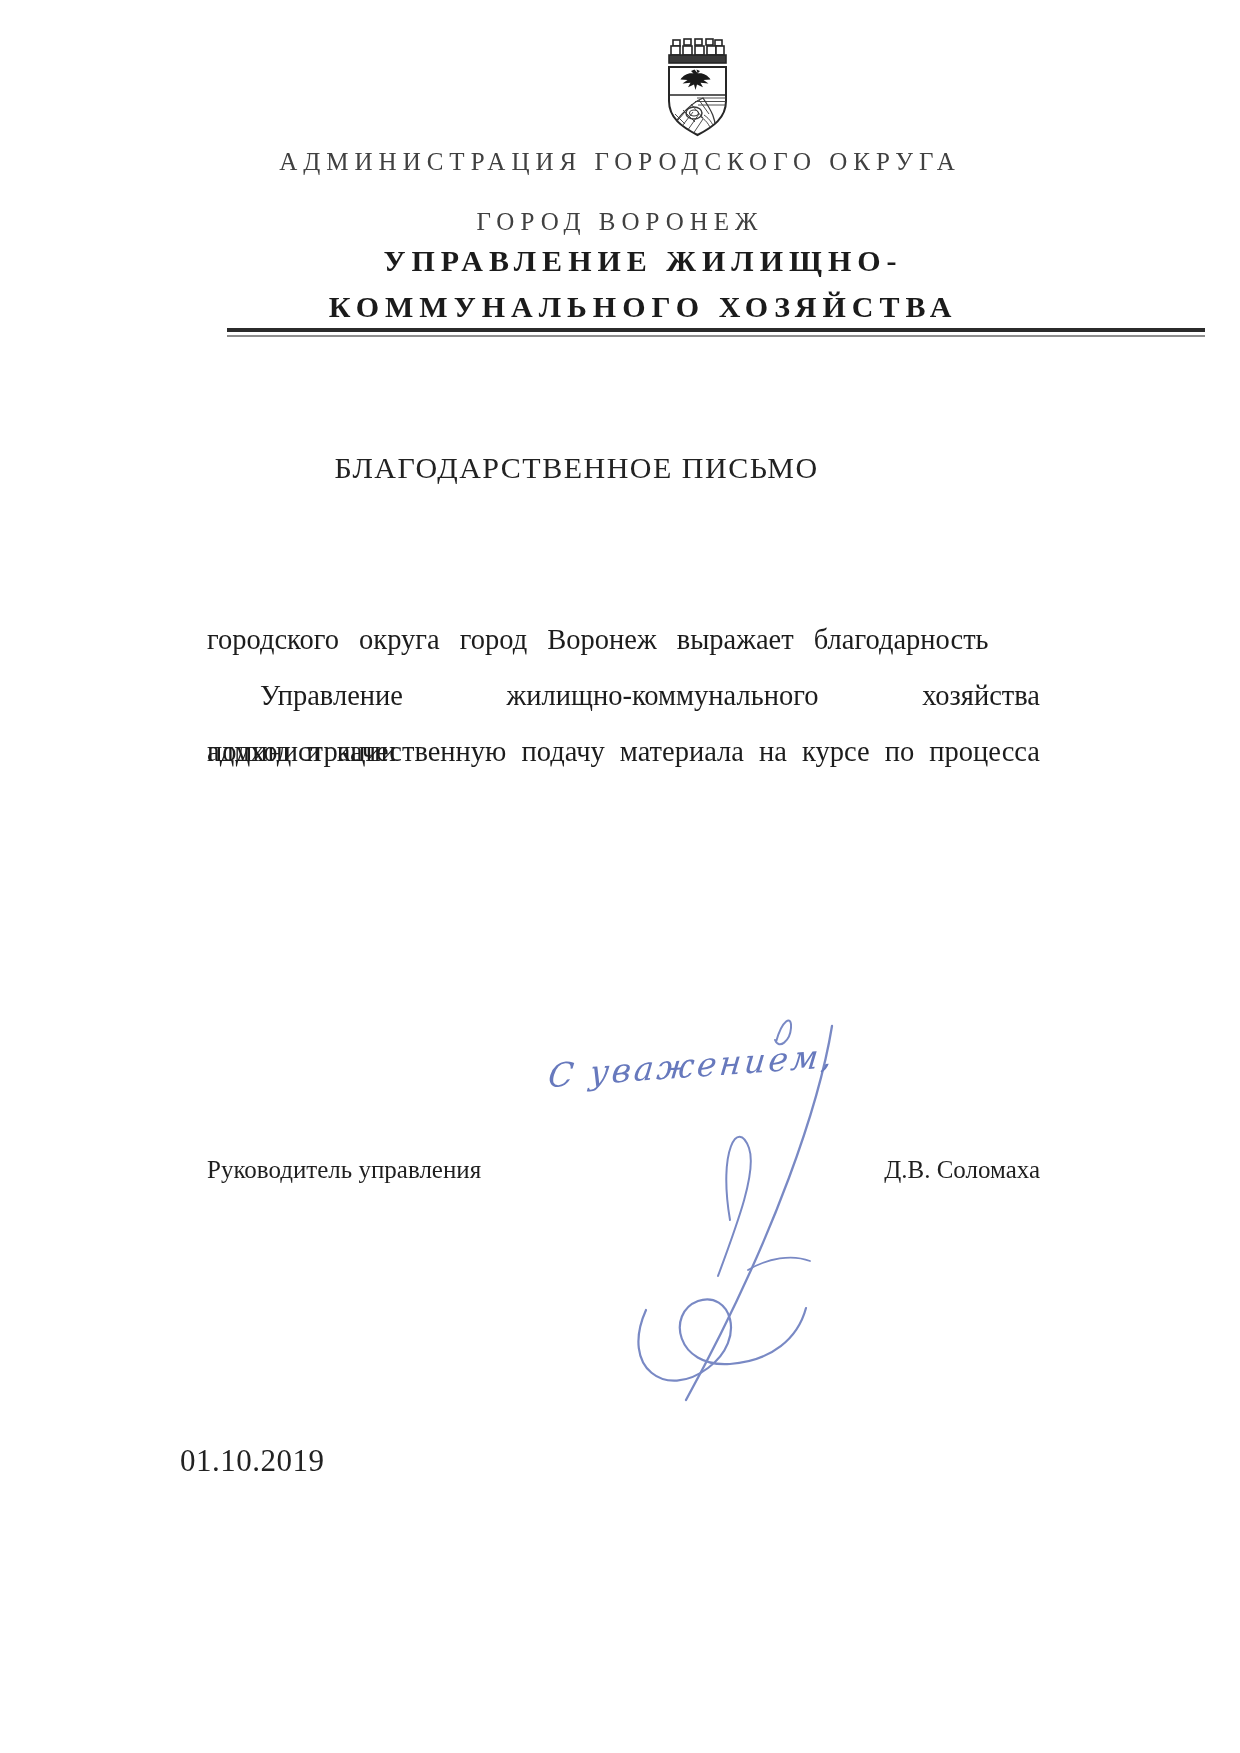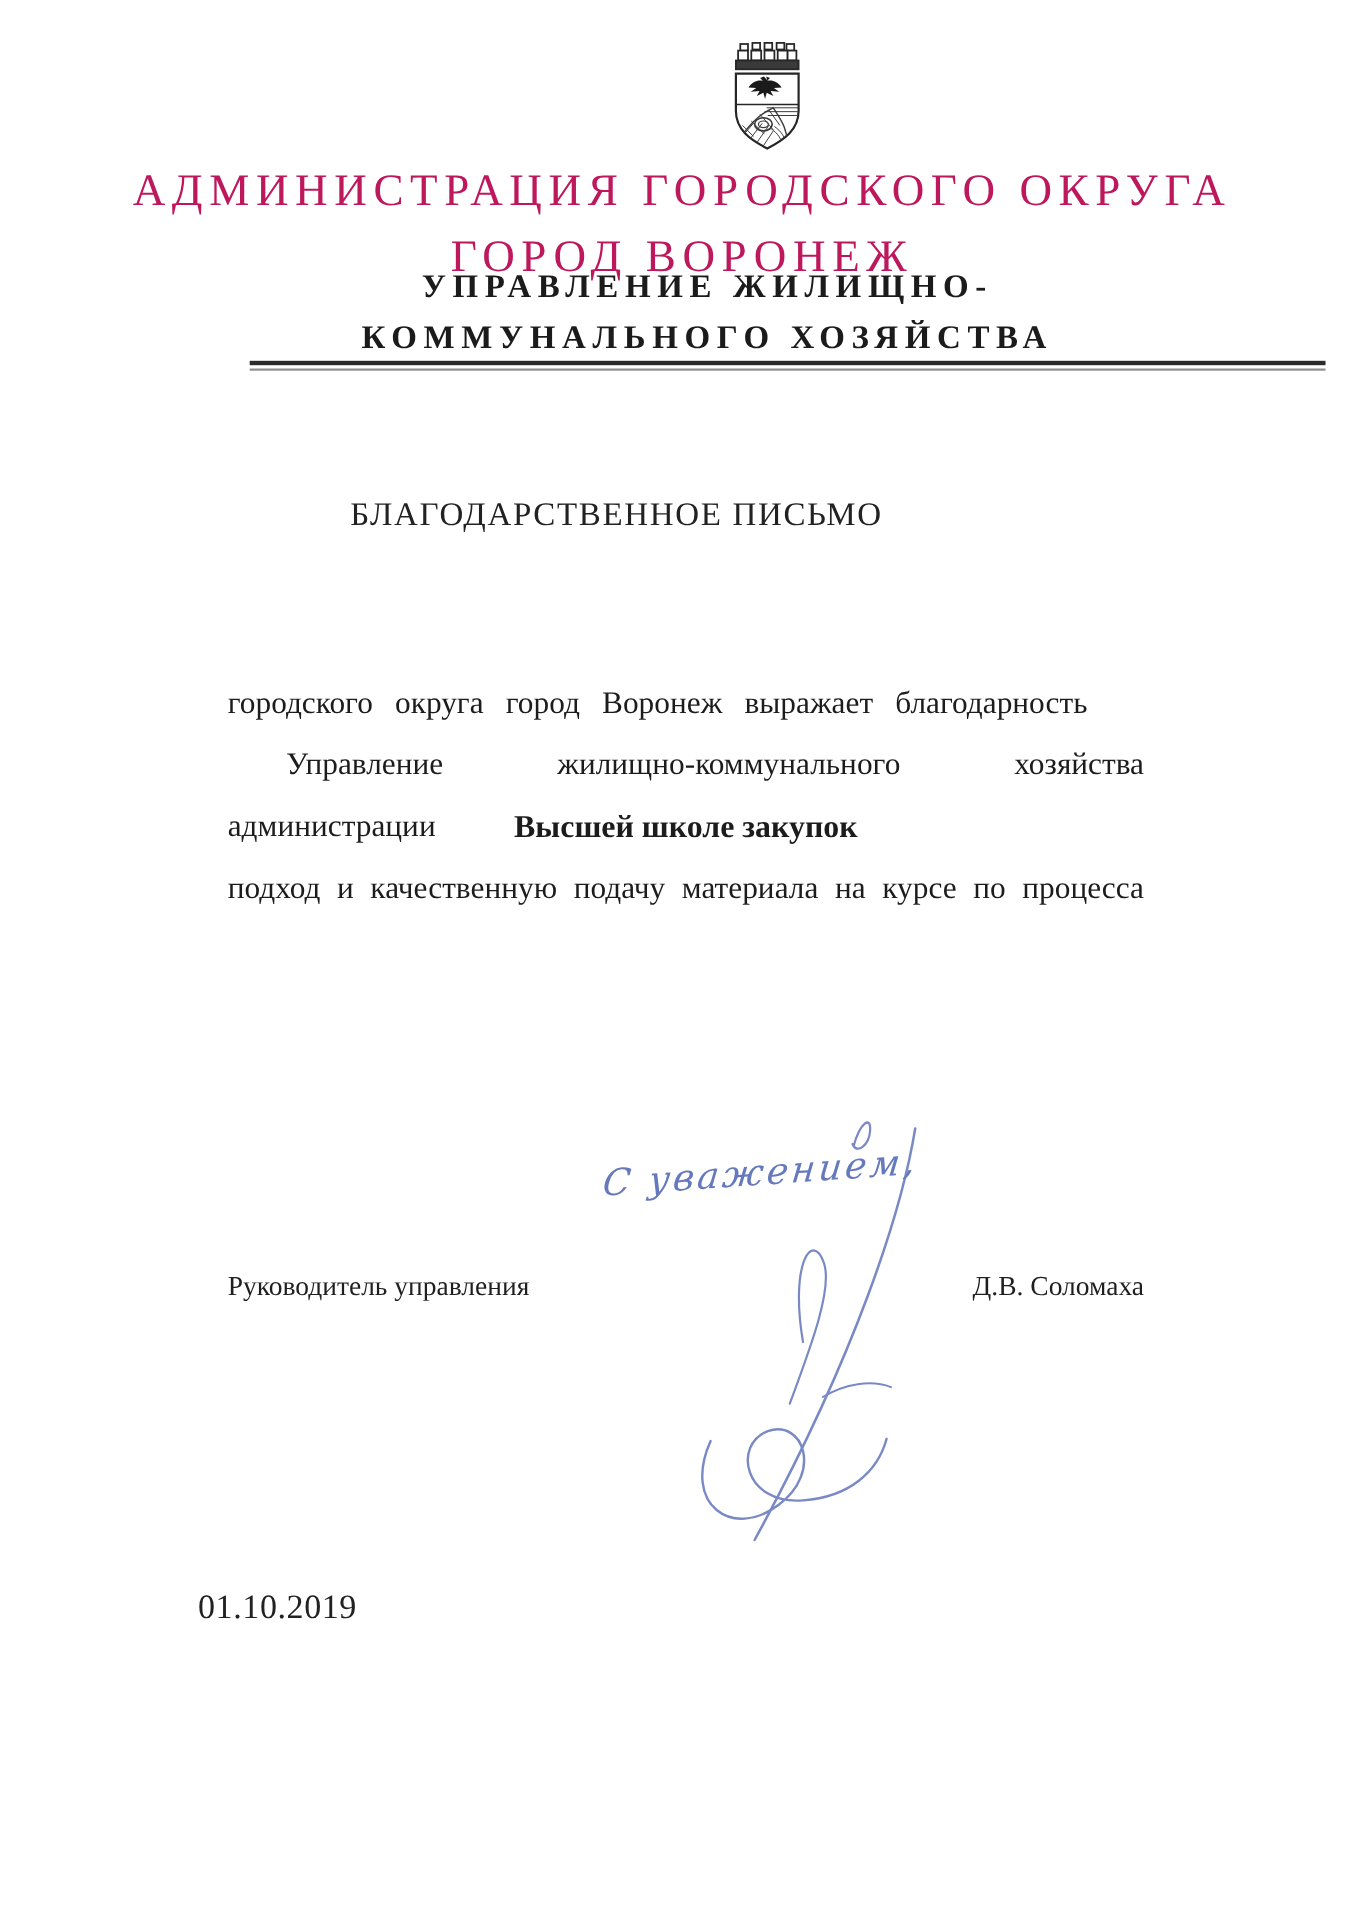--- a/index.html
+++ b/index.html
@@ -26,23 +26,23 @@
   }
   .hdr {
     position: absolute;
     left: 0;
     width: 1240px;
     text-align: center;
     white-space: nowrap;
   }
   .hdr-org {
     top: 148px;
-    font-size: 41px;
+    font-size: 25px;
     letter-spacing: 6px;
-    color: #be185d;
+    color: #404040;
   }
   .hdr-org2 { top: 208px; }
   .hdr-dept {
     top: 244px;
     font-size: 30px;
     font-weight: bold;
     letter-spacing: 6px;
     color: #1b1b1b;
     padding-left: 23px;
   }
@@ -51,21 +51,21 @@
     position: absolute;
     left: 227px;
     top: 328px;
     width: 978px;
     height: 3px;
     border-top: 4px solid #2b2b2b;
     border-bottom: 2px solid #8d8d8d;
   }
   .doc-title {
     position: absolute;
-    left: 0;
+    left: 16px;
     top: 451px;
     width: 1121px;
     text-align: center;
     font-size: 30px;
     letter-spacing: 1.5px;
     color: #222;
   }
   .body-block {
     position: absolute;
     left: 207px;
@@ -176,21 +176,20 @@
   <div class="hdr hdr-dept">УПРАВЛЕНИЕ ЖИЛИЩНО-</div>
   <div class="hdr hdr-dept hdr-dept2">КОММУНАЛЬНОГО ХОЗЯЙСТВА</div>
 
   <div class="rule"></div>
 
   <div class="doc-title">БЛАГОДАРСТВЕННОЕ ПИСЬМО</div>
 
   <div class="body-block">
     <div class="bline spread">городского округа город Воронеж выражает благодарность</div>
     <div class="bline justify indent">Управление жилищно-коммунального хозяйства администрации</div>
-    <div class="bline center-bold">Высшей школе закупок</div>
     <div class="bline justify">подход и качественную подачу материала на курсе по процесса</div>
   </div>
 
   <div class="handwriting">С уважением,</div>
 
   <div class="scrawl">
     <svg viewBox="0 0 265 400" width="265" height="400" xmlns="http://www.w3.org/2000/svg">
       <g stroke="#6779bd" fill="none" stroke-linecap="round" opacity="0.88">
         <path d="M196,34 C202,12 212,6 211,20 C210,33 199,42 195,32" stroke-width="2"></path>
         <path d="M252,18 C240,92 198,224 106,392" stroke-width="2.3"></path>

